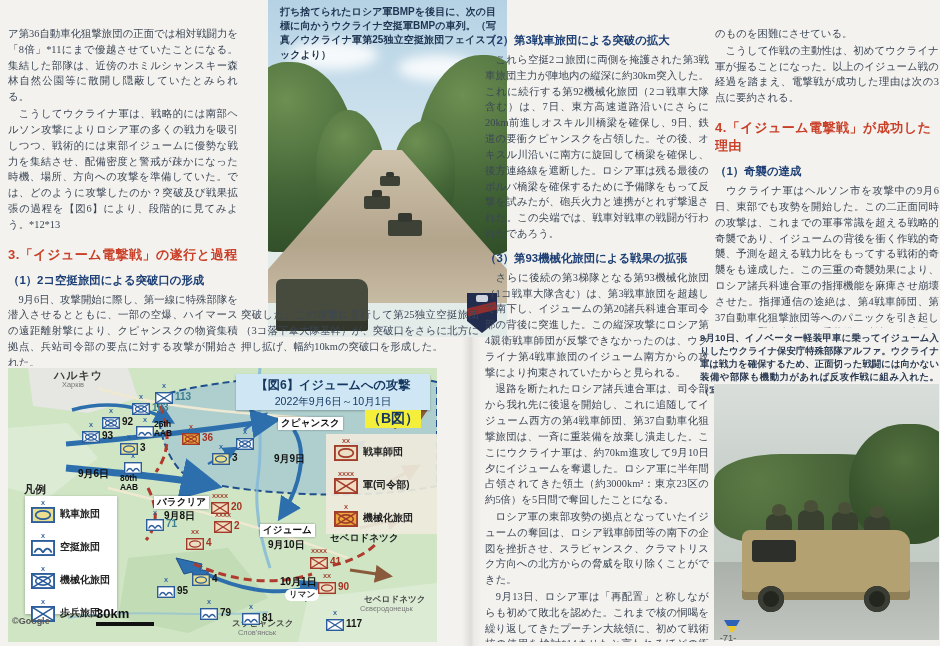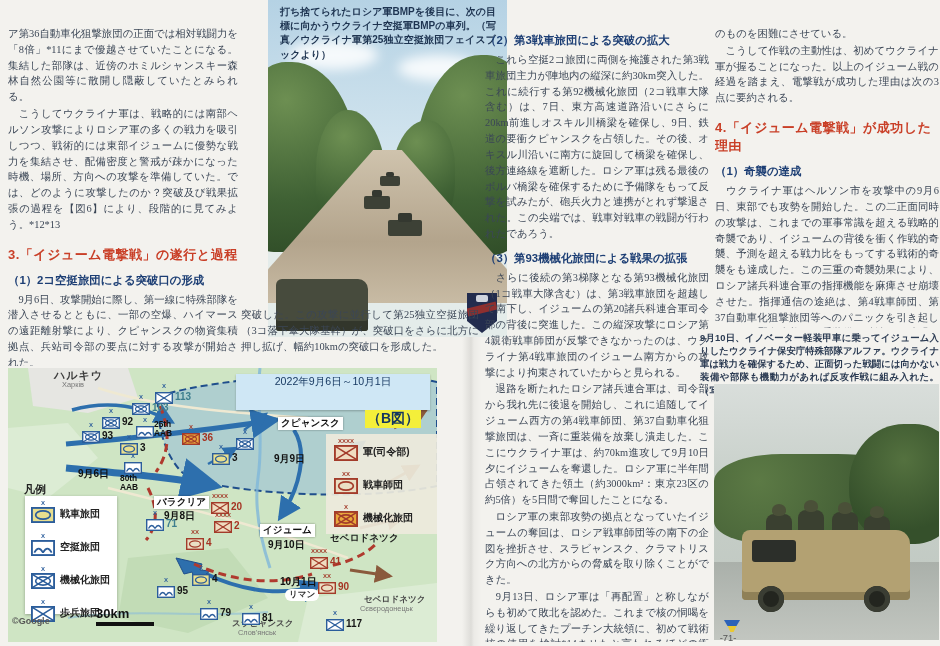--- a/index.html
+++ b/index.html
@@ -166,20 +166,21 @@
       <path d="M186,196 C226,214 268,218 304,206" fill="none" stroke="#b03a2e" stroke-width="3" stroke-dasharray="8 5"></path>
       <path d="M312,200 C336,196 356,188 368,176" fill="none" stroke="#b03a2e" stroke-width="3" stroke-dasharray="8 5"></path>
 
       <path d="M374,118 L410,98" fill="none" stroke="#8a5a3c" stroke-width="3" marker-end="url(#abr)"></path>
       <path d="M352,160 L394,150" fill="none" stroke="#8a5a3c" stroke-width="3" marker-end="url(#abr)"></path>
       <path d="M342,202 L382,208" fill="none" stroke="#8a5a3c" stroke-width="3" marker-end="url(#abr)"></path>
       <path d="M386,60 L418,42" fill="none" stroke="#8a5a3c" stroke-width="3" marker-end="url(#abr)"></path>
       <path d="M290,34 L316,20" fill="none" stroke="#8a5a3c" stroke-width="3" marker-end="url(#abr)"></path>
     </svg>
     <div class="map-title">
+      <div class="mt1">【図6】イジュームへの攻撃</div>
       <div class="mt2">2022年9月6日～10月1日</div>
     </div>
     <div class="bzu">（B図）</div>
     <div class="hanrei">凡例</div>
     <div class="legendL" id="legendL">
         <div class="lrow">
           <span class="lsym" style="margin-top:7px"><span class="ech-leg" style="color:#2b5d9b">X</span><svg width="24" height="16" viewBox="0 0 18 12">
               <rect x="0.7" y="0.7" width="16.6" height="10.6" fill="#e9df8e" stroke="#2b5d9b" stroke-width="1.4"></rect>
               <ellipse cx="9" cy="6" rx="5.5" ry="3.1" fill="none" stroke="#2b5d9b" stroke-width="1.3"></ellipse>
             </svg></span>
@@ -205,33 +206,33 @@
           <span class="lsym" style="margin-top:7px"><span class="ech-leg" style="color:#2b5d9b">X</span><svg width="24" height="16" viewBox="0 0 18 12">
               <rect x="0.7" y="0.7" width="16.6" height="10.6" fill="#ffffff" stroke="#2b5d9b" stroke-width="1.4"></rect>
               <line x1="1" y1="1" x2="17" y2="11" stroke="#2b5d9b" stroke-width="1.2"></line>
               <line x1="17" y1="1" x2="1" y2="11" stroke="#2b5d9b" stroke-width="1.2"></line>
             </svg></span>
           <span class="ltxt">歩兵旅団</span>
         </div>
       </div>
     <div class="legendR" id="legendR">
         <div class="lrow">
+          <span class="lsym" style="margin-top:7px"><span class="ech-leg" style="color:#a33b2a">XX</span><svg width="24" height="16" viewBox="0 0 18 12">
+              <rect x="0.7" y="0.7" width="16.6" height="10.6" fill="#eadfc4" stroke="#a33b2a" stroke-width="1.4"></rect>
+              <ellipse cx="9" cy="6" rx="5.5" ry="3.1" fill="none" stroke="#a33b2a" stroke-width="1.3"></ellipse>
+            </svg></span>
+          <span class="ltxt">戦車師団</span>
+        </div>
+        <div class="lrow">
           <span class="lsym" style="margin-top:7px"><span class="ech-leg" style="color:#a33b2a">XXXX</span><svg width="24" height="16" viewBox="0 0 18 12">
               <rect x="0.7" y="0.7" width="16.6" height="10.6" fill="#f0dcc0" stroke="#a33b2a" stroke-width="1.4"></rect>
               <line x1="1" y1="1" x2="17" y2="11" stroke="#a33b2a" stroke-width="1.2"></line>
               <line x1="17" y1="1" x2="1" y2="11" stroke="#a33b2a" stroke-width="1.2"></line>
             </svg></span>
           <span class="ltxt">軍(司令部)</span>
-        </div>
-        <div class="lrow">
-          <span class="lsym" style="margin-top:7px"><span class="ech-leg" style="color:#a33b2a">XX</span><svg width="24" height="16" viewBox="0 0 18 12">
-              <rect x="0.7" y="0.7" width="16.6" height="10.6" fill="#eadfc4" stroke="#a33b2a" stroke-width="1.4"></rect>
-              <ellipse cx="9" cy="6" rx="5.5" ry="3.1" fill="none" stroke="#a33b2a" stroke-width="1.3"></ellipse>
-            </svg></span>
-          <span class="ltxt">戦車師団</span>
         </div>
         <div class="lrow">
           <span class="lsym" style="margin-top:7px"><span class="ech-leg" style="color:#a33b2a">X</span><svg width="24" height="16" viewBox="0 0 18 12">
               <rect x="0.7" y="0.7" width="16.6" height="10.6" fill="#e9a83c" stroke="#a33b2a" stroke-width="1.4"></rect>
               <line x1="1" y1="1" x2="17" y2="11" stroke="#a33b2a" stroke-width="1.2"></line>
               <line x1="17" y1="1" x2="1" y2="11" stroke="#a33b2a" stroke-width="1.2"></line>
               <ellipse cx="9" cy="6" rx="5.5" ry="3.1" fill="none" stroke="#a33b2a" stroke-width="1.2"></ellipse>
             </svg></span>
           <span class="ltxt">機械化旅団</span>
         </div>

